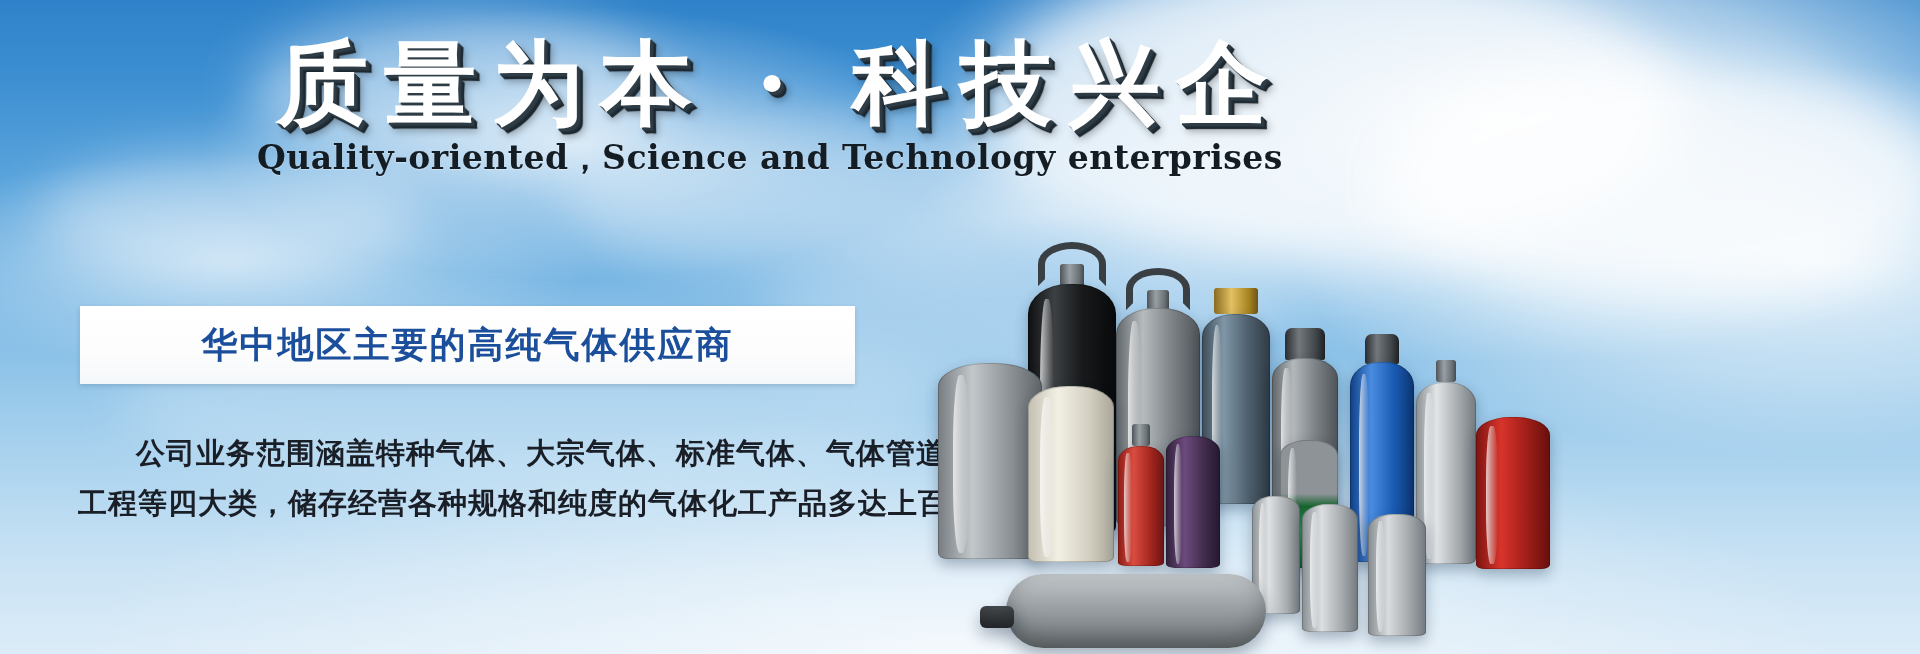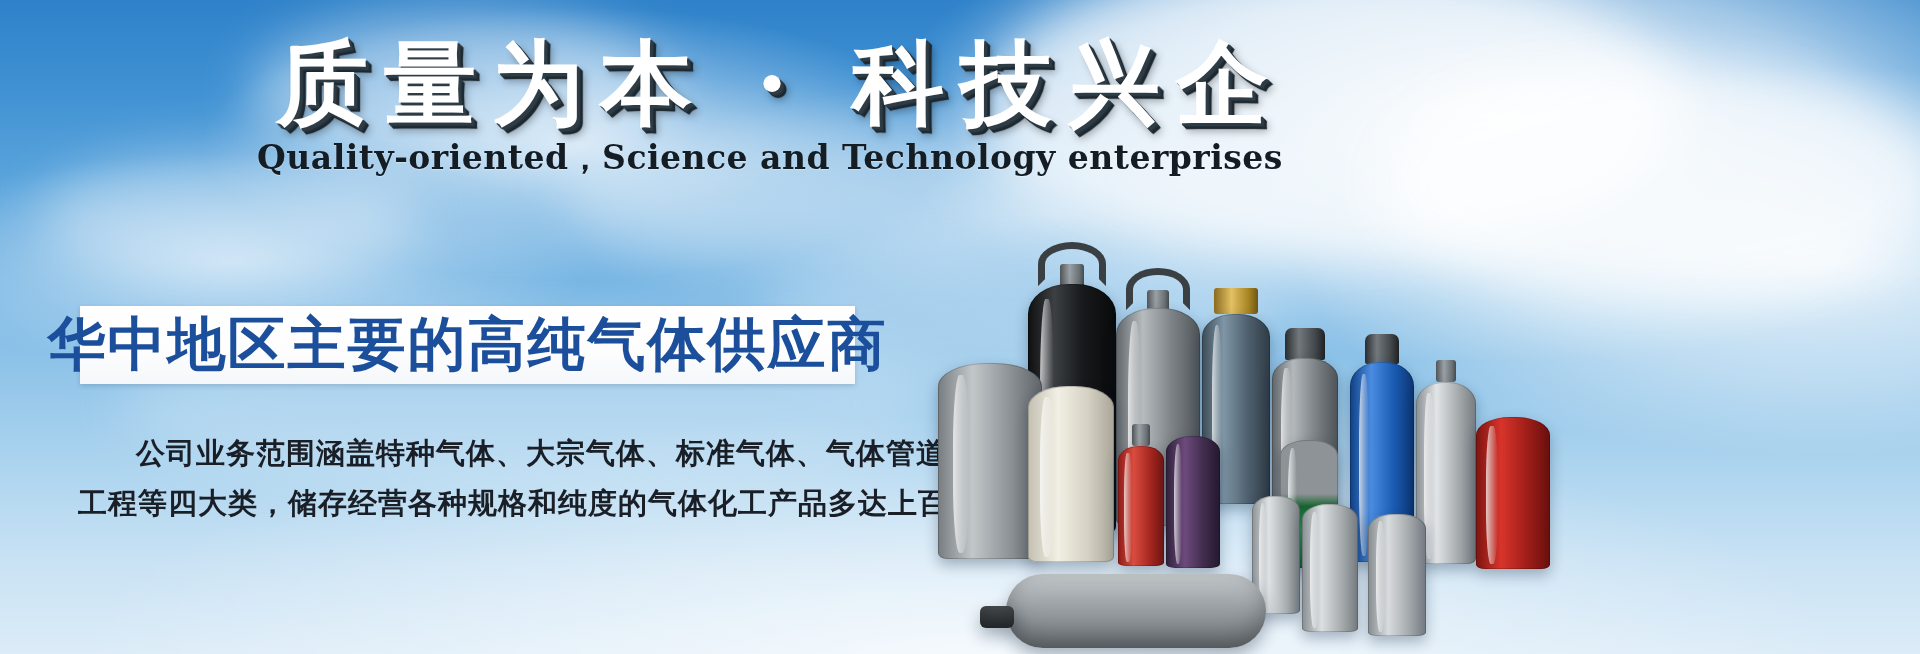--- a/index.html
+++ b/index.html
@@ -57,21 +57,21 @@
 
   
   #slogan-box{
     position:absolute;left:80px;top:306px;width:775px;height:78px;
     background:linear-gradient(180deg,#ffffff 0%,#fdfdfd 60%,#f4f7fa 100%);
     box-shadow:0 2px 5px rgba(20,50,80,.18);
     display:flex;align-items:center;justify-content:center;
   }
   #slogan-text{
     font-family:Liberation Serif, serif;
-    font-weight:700;font-size:58px;letter-spacing:2px;
+    font-weight:700;font-size:36px;letter-spacing:2px;
     color:#1b4f9c;white-space:nowrap;
   }
 
   
   #body-copy{
     position:absolute;left:78px;top:428px;width:790px;
     font-family:"DejaVu Serif","Liberation Serif",serif;
     font-weight:700;font-size:29px;line-height:50px;
     color:#1a1f27;letter-spacing:1px;
   }

